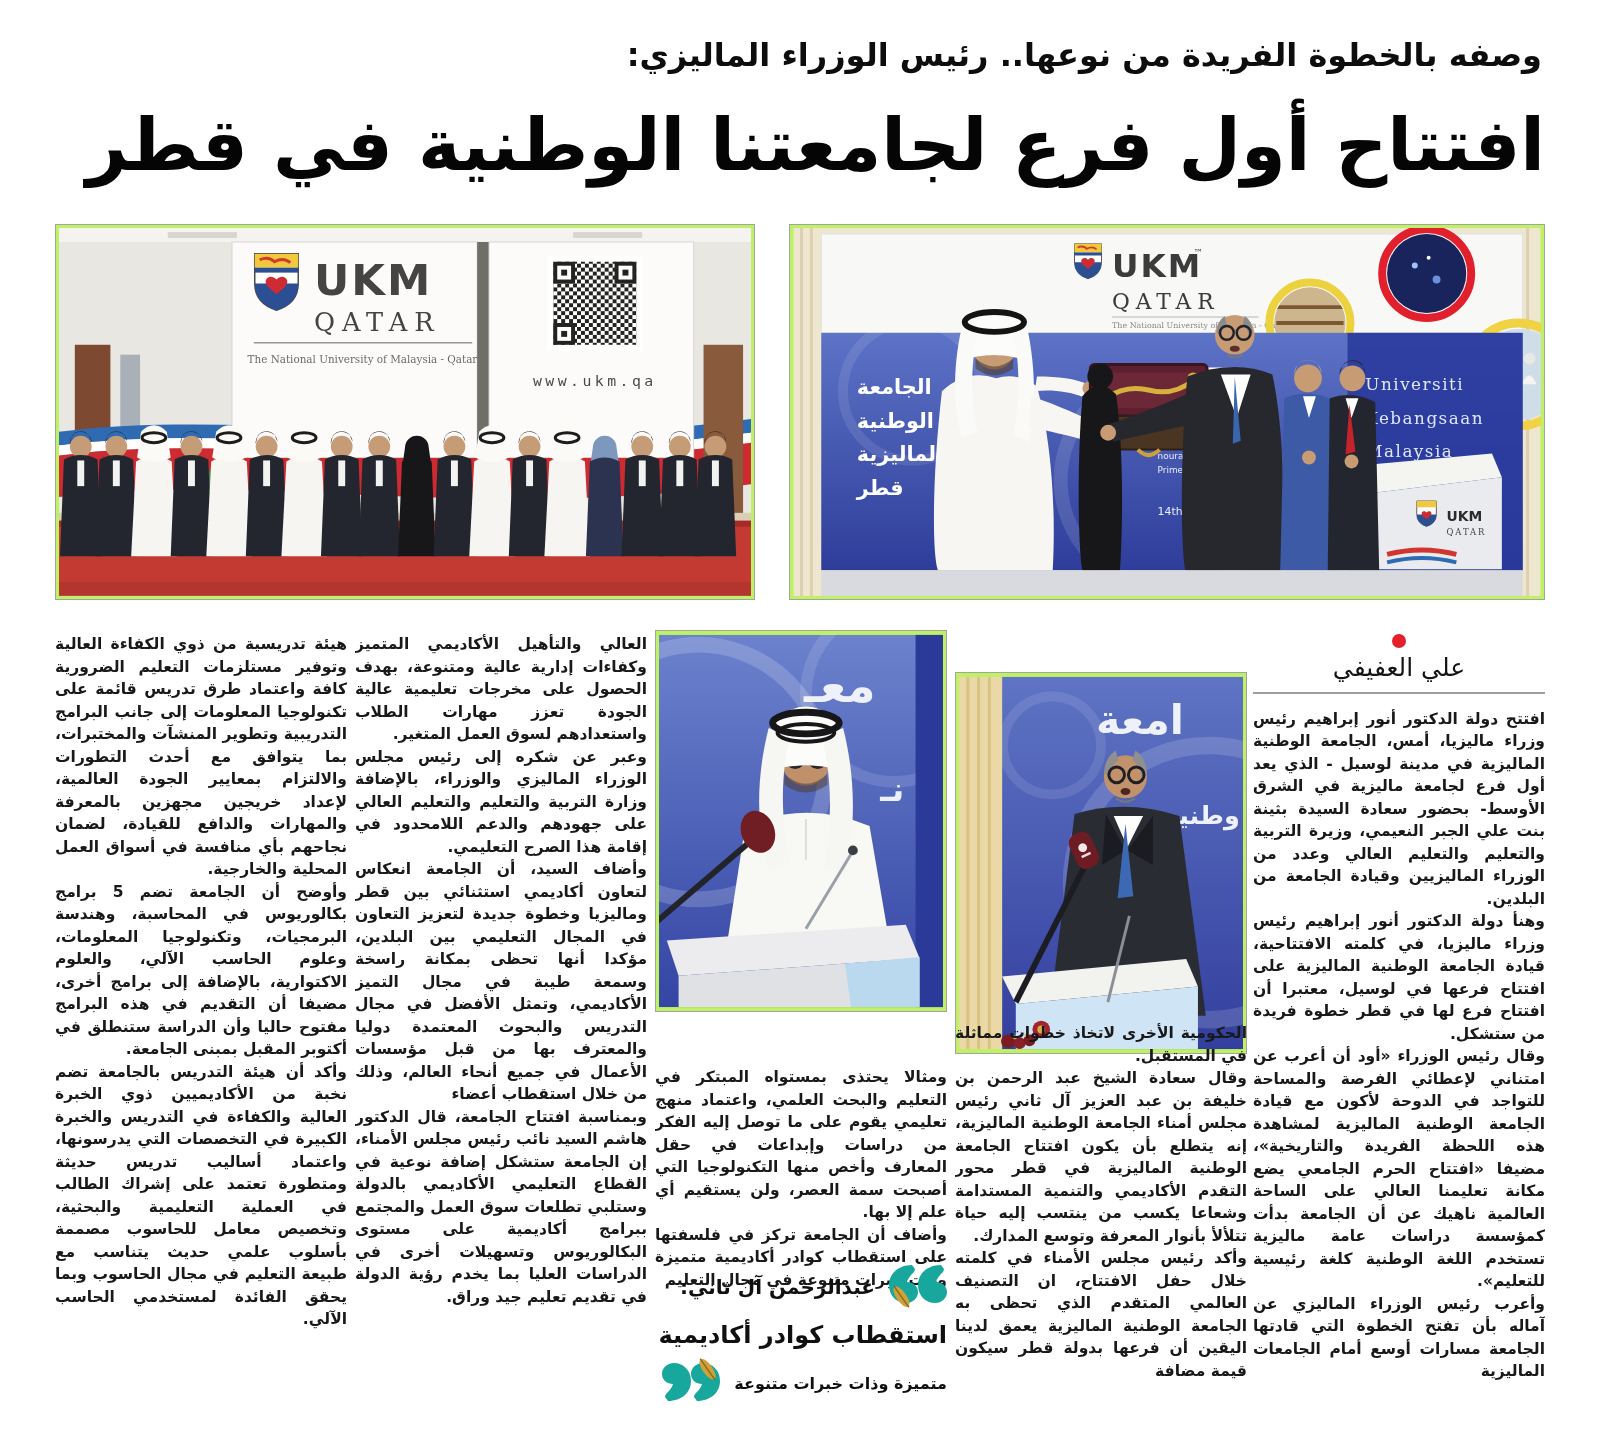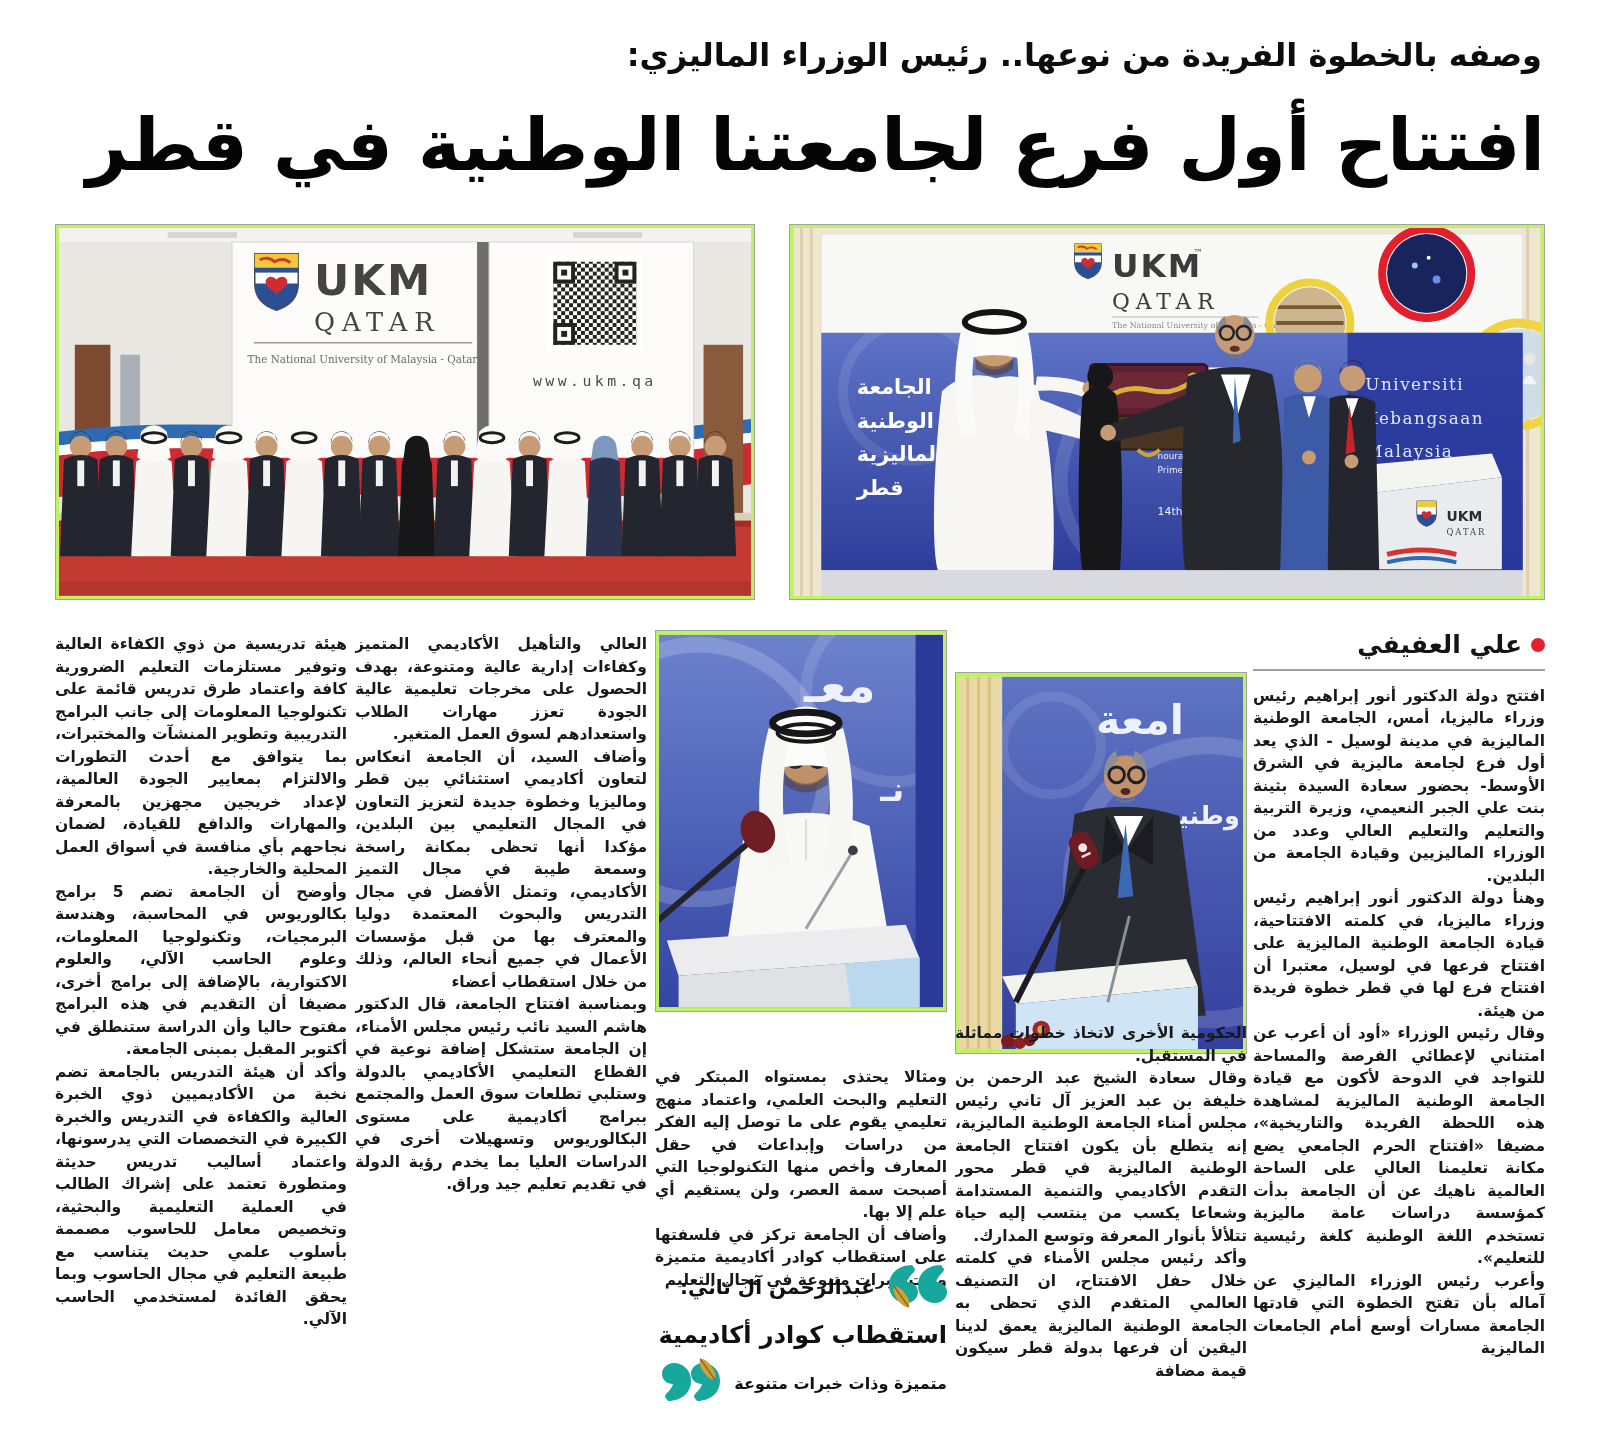--- a/index.html
+++ b/index.html
@@ -31,22 +31,22 @@
     font-size:15.5px;line-height:22.5px;font-weight:700;color:#191919;overflow:hidden;
   }
   .col p{margin:0;}
   #col-1{left:1253px;top:630px;height:790px;}
   #col-2-text{left:955px;top:1022px;height:400px;}
   #col-3-text{left:655px;top:1018px;height:240px;margin-top:48px;}
   #col-4{left:355px;top:633px;height:787px;}
   #col-5{left:55px;top:633px;height:787px;}
   .byline{
     display:flex;align-items:center;gap:9px;direction:rtl;
-    font-size:25px;font-weight:700;color:#141414;
-    padding:4px 0 12px 0;border-bottom:2px solid #9d9d9d;margin-bottom:14px;
+    font-size:25px;font-weight:400;color:#141414;
+    padding:4px 0 12px 0;border-bottom:2px solid #9d9d9d;margin-bottom:14px;flex-direction:column;
   }
   .byline .dot{width:14px;height:14px;border-radius:50%;background:#e5202a;flex:0 0 auto;}
   
   .pullquote{
     position:absolute;left:655px;top:1262px;width:292px;height:160px;
     direction:rtl;text-align:right;font-weight:700;color:#101010;
   }
   .pq-head{display:flex;align-items:center;gap:10px;direction:rtl;}
   .pq-name{font-size:20px;}
   .pq-line{font-size:24px;margin-top:9px;}
@@ -456,38 +456,39 @@
       </g>
     </svg>
   </figure>
 
   <section class="col" id="col-1">
     <div class="byline">
       <span class="dot"></span>
       <span>علي العفيفي</span>
     </div>
     <p>افتتح دولة الدكتور أنور إبراهيم رئيس وزراء ماليزيا، أمس، الجامعة الوطنية الماليزية في مدينة لوسيل - الذي يعد أول فرع لجامعة ماليزية في الشرق الأوسط- بحضور سعادة السيدة بثينة بنت علي الجبر النعيمي، وزيرة التربية والتعليم والتعليم العالي وعدد من الوزراء الماليزيين وقيادة الجامعة من البلدين.</p>
-    <p>وهنأ دولة الدكتور أنور إبراهيم رئيس وزراء ماليزيا، في كلمته الافتتاحية، قيادة الجامعة الوطنية الماليزية على افتتاح فرعها في لوسيل، معتبرا أن افتتاح فرع لها في قطر خطوة فريدة من هيئة.</p>
+    <p>وهنأ دولة الدكتور أنور إبراهيم رئيس وزراء ماليزيا، في كلمته الافتتاحية، قيادة الجامعة الوطنية الماليزية على افتتاح فرعها في لوسيل، معتبرا أن افتتاح فرع لها في قطر خطوة فريدة من ستشكل.</p>
     <p>وقال رئيس الوزراء «أود أن أعرب عن امتناني لإعطائي الفرصة والمساحة للتواجد في الدوحة لأكون مع قيادة الجامعة الوطنية الماليزية لمشاهدة هذه اللحظة الفريدة والتاريخية»، مضيفا «افتتاح الحرم الجامعي يضع مكانة تعليمنا العالي على الساحة العالمية ناهيك عن أن الجامعة بدأت كمؤسسة دراسات عامة ماليزية تستخدم اللغة الوطنية كلغة رئيسية للتعليم».</p>
     <p>وأعرب رئيس الوزراء الماليزي عن آماله بأن تفتح الخطوة التي قادتها الجامعة مسارات أوسع أمام الجامعات الماليزية</p>
   </section>
 
   <section class="col" id="col-2-text">
     <p>الحكومية الأخرى لاتخاذ خطوات مماثلة في المستقبل.</p>
     <p>وقال سعادة الشيخ عبد الرحمن بن خليفة بن عبد العزيز آل ثاني رئيس مجلس أمناء الجامعة الوطنية الماليزية، إنه يتطلع بأن يكون افتتاح الجامعة الوطنية الماليزية في قطر محور التقدم الأكاديمي والتنمية المستدامة وشعاعا يكسب من ينتسب إليه حياة تتلألأ بأنوار المعرفة وتوسع المدارك.</p>
     <p>وأكد رئيس مجلس الأمناء في كلمته خلال حفل الافتتاح، ان التصنيف العالمي المتقدم الذي تحظى به الجامعة الوطنية الماليزية يعمق لدينا اليقين أن فرعها بدولة قطر سيكون قيمة مضافة</p>
   </section>
 
   <section class="col" id="col-3-text">
     <p>ومثالا يحتذى بمستواه المبتكر في التعليم والبحث العلمي، واعتماد منهج تعليمي يقوم على ما توصل إليه الفكر من دراسات وإبداعات في حقل المعارف وأخص منها التكنولوجيا التي أصبحت سمة العصر، ولن يستقيم أي علم إلا بها.</p>
     <p>وأضاف أن الجامعة تركز في فلسفتها على استقطاب كوادر أكاديمية متميزة وذات خبرات متنوعة في مجال التعليم</p>
   </section>
 
   <section class="col" id="col-4">
     <p>العالي والتأهيل الأكاديمي المتميز وكفاءات إدارية عالية ومتنوعة، بهدف الحصول على مخرجات تعليمية عالية الجودة تعزز مهارات الطلاب واستعدادهم لسوق العمل المتغير.</p>
+    <p>وعبر عن شكره إلى رئيس مجلس الوزراء الماليزي والوزراء، بالإضافة وزارة التربية والتعليم والتعليم العالي على جهودهم والدعم اللامحدود في إقامة هذا الصرح التعليمي.</p>
     <p>وأضاف السيد، أن الجامعة انعكاس لتعاون أكاديمي استثنائي بين قطر وماليزيا وخطوة جديدة لتعزيز التعاون في المجال التعليمي بين البلدين، مؤكدا أنها تحظى بمكانة راسخة وسمعة طيبة في مجال التميز الأكاديمي، وتمثل الأفضل في مجال التدريس والبحوث المعتمدة دوليا والمعترف بها من قبل مؤسسات الأعمال في جميع أنحاء العالم، وذلك من خلال استقطاب أعضاء</p>
     <p>وبمناسبة افتتاح الجامعة، قال الدكتور هاشم السيد نائب رئيس مجلس الأمناء، إن الجامعة ستشكل إضافة نوعية في القطاع التعليمي الأكاديمي بالدولة وستلبي تطلعات سوق العمل والمجتمع ببرامج أكاديمية على مستوى البكالوريوس وتسهيلات أخرى في الدراسات العليا بما يخدم رؤية الدولة في تقديم تعليم جيد وراق.</p>
   </section>
 
   <section class="col" id="col-5">
     <p>هيئة تدريسية من ذوي الكفاءة العالية وتوفير مستلزمات التعليم الضرورية كافة واعتماد طرق تدريس قائمة على تكنولوجيا المعلومات إلى جانب البرامج التدريبية وتطوير المنشآت والمختبرات، بما يتوافق مع أحدث التطورات والالتزام بمعايير الجودة العالمية، لإعداد خريجين مجهزين بالمعرفة والمهارات والدافع للقيادة، لضمان نجاحهم بأي منافسة في أسواق العمل المحلية والخارجية.</p>
     <p>وأوضح أن الجامعة تضم 5 برامج بكالوريوس في المحاسبة، وهندسة البرمجيات، وتكنولوجيا المعلومات، وعلوم الحاسب الآلي، والعلوم الاكتوارية، بالإضافة إلى برامج أخرى، مضيفا أن التقديم في هذه البرامج مفتوح حاليا وأن الدراسة ستنطلق في أكتوبر المقبل بمبنى الجامعة.</p>
     <p>وأكد أن هيئة التدريس بالجامعة تضم نخبة من الأكاديميين ذوي الخبرة العالية والكفاءة في التدريس والخبرة الكبيرة في التخصصات التي يدرسونها، واعتماد أساليب تدريس حديثة ومتطورة تعتمد على إشراك الطالب في العملية التعليمية والبحثية، وتخصيص معامل للحاسوب مصممة بأسلوب علمي حديث يتناسب مع طبيعة التعليم في مجال الحاسوب وبما يحقق الفائدة لمستخدمي الحاسب الآلي.</p>
   </section>
 

